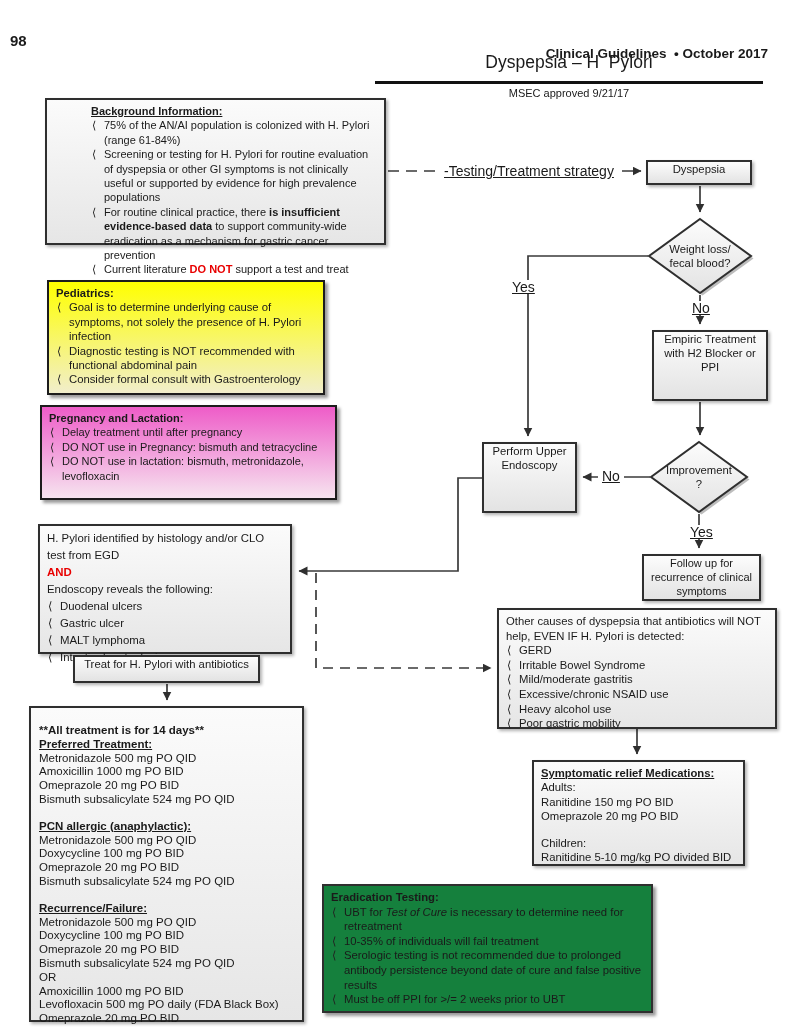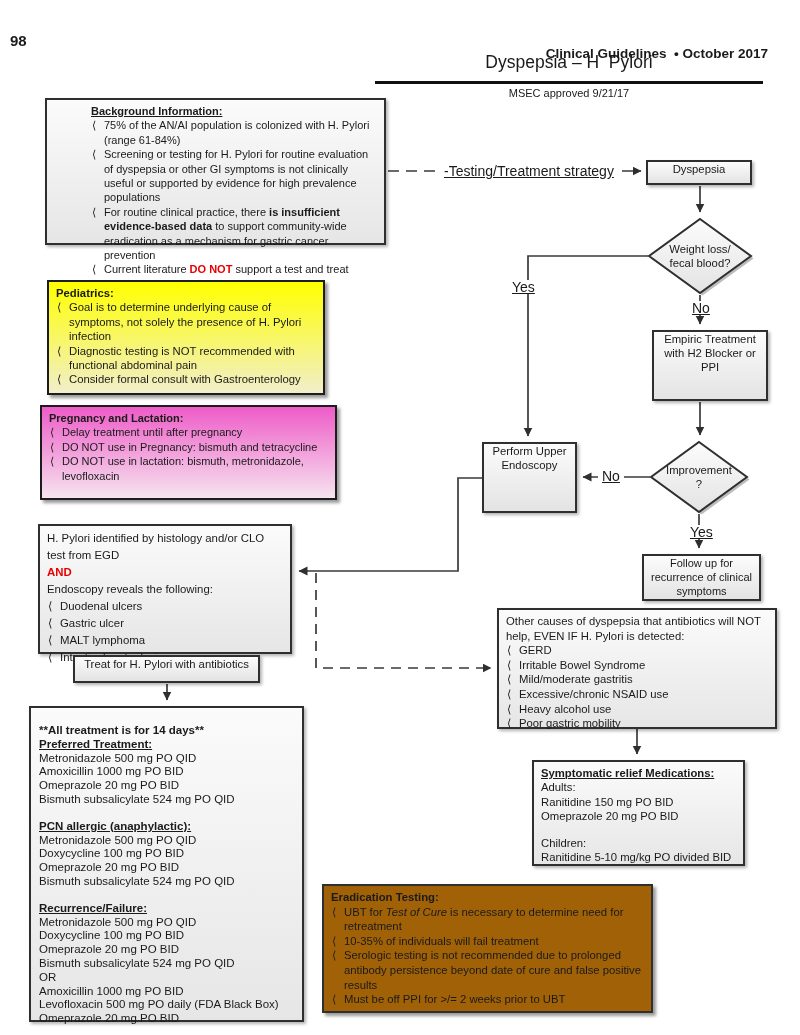--- a/index.html
+++ b/index.html
@@ -62,21 +62,21 @@
   #empiric-node { left:652px; top:330px; width:116px; height:71px; }
   #endoscopy-node { left:482px; top:442px; width:95px; height:71px; }
   #followup-node { left:642px; top:554px; width:119px; height:47px; font-size:11px; }
 
   #weight-label { left:648px; top:243px; width:104px; }
   #improve-label { left:649px; top:464px; width:100px; }
 
   #othercauses-box { left:497px; top:608px; width:280px; height:121px; font-size:11.3px; line-height:14.6px; }
   #symptomatic-box { left:532px; top:760px; width:213px; height:106px; font-size:11.3px; line-height:14.3px; }
   #eradication-box { left:322px; top:884px; width:331px; height:129px;
-    background:#a16207; box-shadow:3px 3px 3px rgba(0,0,0,.40);
+    background:#15803d; box-shadow:3px 3px 3px rgba(0,0,0,.40);
     font-size:11.3px; line-height:14.6px; }
 
   #strategy-label { left:440px; top:164px; }
   #yes-weight-label { left:508px; top:280px; }
   #no-weight-label { left:688px; top:301px; }
   #no-improve-label { left:598px; top:469px; }
   #yes-improve-label { left:686px; top:525px; }
 </style>
 </head>
 <body>

